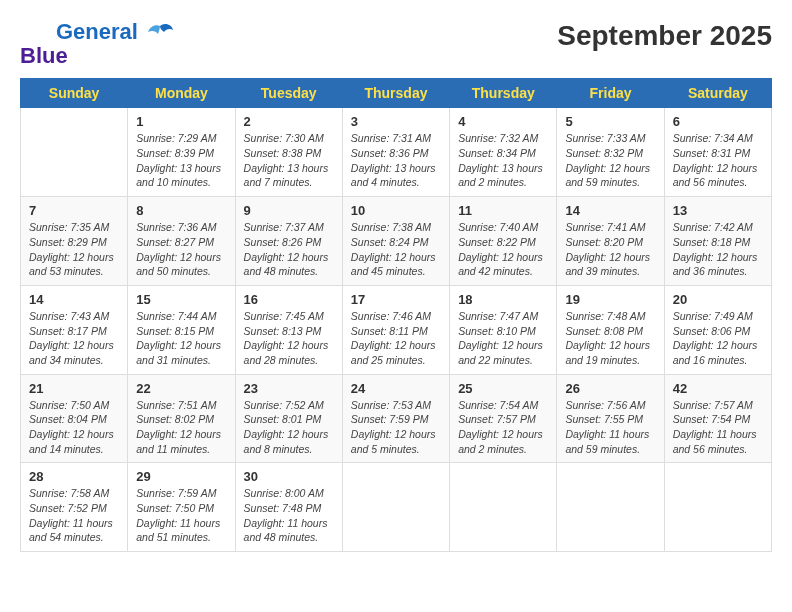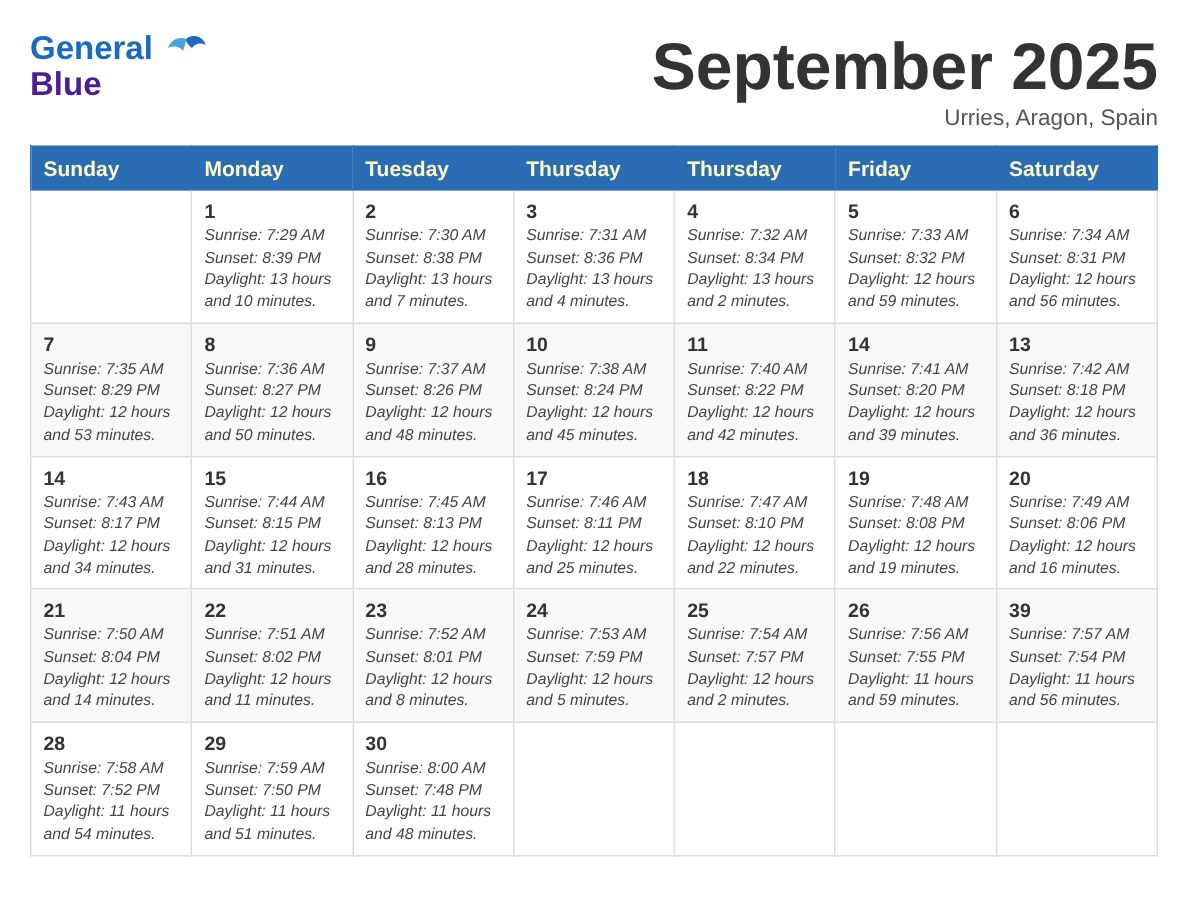--- a/index.html
+++ b/index.html
@@ -17,37 +17,37 @@
       margin-bottom: 10px;
     }
     .logo {
       display: flex;
       align-items: center;
     }
     .month-info {
       text-align: right;
     }
     .month-title {
-      font-size: 44px;
+      font-size: 28px;
       font-weight: bold;
       color: #333;
     }
     .location {
       font-size: 15px;
       color: #555;
     }
     .calendar {
       width: 100%;
       border-collapse: collapse;
       border: 1px solid #ccc;
     }
     .calendar th {
       background-color: #2a6db5;
-      color: #fef9c3;
-      text-align: left;
+      color: #fde047;
+      text-align: center;
       padding: 6px 8px;
       font-size: 14px;
       border: 1px solid #2a6db5;
     }
     .calendar td {
       vertical-align: top;
       padding: 6px 8px;
       border: 1px solid #ddd;
       width: calc(100% / 7);
       height: 85px;
@@ -75,34 +75,33 @@
       height: 75px;
     }
   </style>
 </head>
 <body>
 
 <div class="header">
   <div class="logo">
     <div>
       <div style="display:flex;align-items:center;">
-        <div style="font-size:22px;font-weight:bold;color:#333;line-height:1.1;">
+        <div style="font-size:22px;font-weight:bold;color:#333;line-height:1.1;margin-left:36px;">
           <span style="color:#1a6abf;">General</span>
           <svg width="28" height="22" viewBox="0 0 28 22" style="vertical-align:middle;margin-left:2px;" xmlns="http://www.w3.org/2000/svg">
             <path d="M14 4 C18 0, 26 2, 27 8 C24 6, 20 7, 18 10 C16 8, 14 7, 14 4Z" fill="#1a6abf"></path>
             <path d="M14 4 C10 2, 4 4, 2 10 C6 8, 10 9, 12 12 C13 9, 14 6, 14 4Z" fill="#4aa3e0"></path>
           </svg>
         </div>
       </div>
       <div style="font-size:22px;font-weight:bold;color:#4c1d95;line-height:1.1;">Blue</div>
     </div>
   </div>
   <div class="month-info">
     <div class="month-title">September 2025</div>
-    <div class="location">Urries, Aragon, Spain</div>
   </div>
 </div>
 
 <table class="calendar">
   <thead>
     <tr>
     <th>Sunday</th>
         <th>Monday</th>
         <th>Tuesday</th>
         <th>Thursday</th>
@@ -218,21 +217,21 @@
         </td>
         <td>
           <div class="day-number">25</div>
           <div class="day-detail">Sunrise: 7:54 AM<br>Sunset: 7:57 PM<br>Daylight: 12 hours and 2 minutes.</div>
         </td>
         <td>
           <div class="day-number">26</div>
           <div class="day-detail">Sunrise: 7:56 AM<br>Sunset: 7:55 PM<br>Daylight: 11 hours and 59 minutes.</div>
         </td>
         <td>
-          <div class="day-number">39</div>
+          <div class="day-number">42</div>
           <div class="day-detail">Sunrise: 7:57 AM<br>Sunset: 7:54 PM<br>Daylight: 11 hours and 56 minutes.</div>
         </td>
       </tr>
       <tr class="last-row">
         <td>
           <div class="day-number">28</div>
           <div class="day-detail">Sunrise: 7:58 AM<br>Sunset: 7:52 PM<br>Daylight: 11 hours and 54 minutes.</div>
         </td>
         <td>
           <div class="day-number">29</div>

